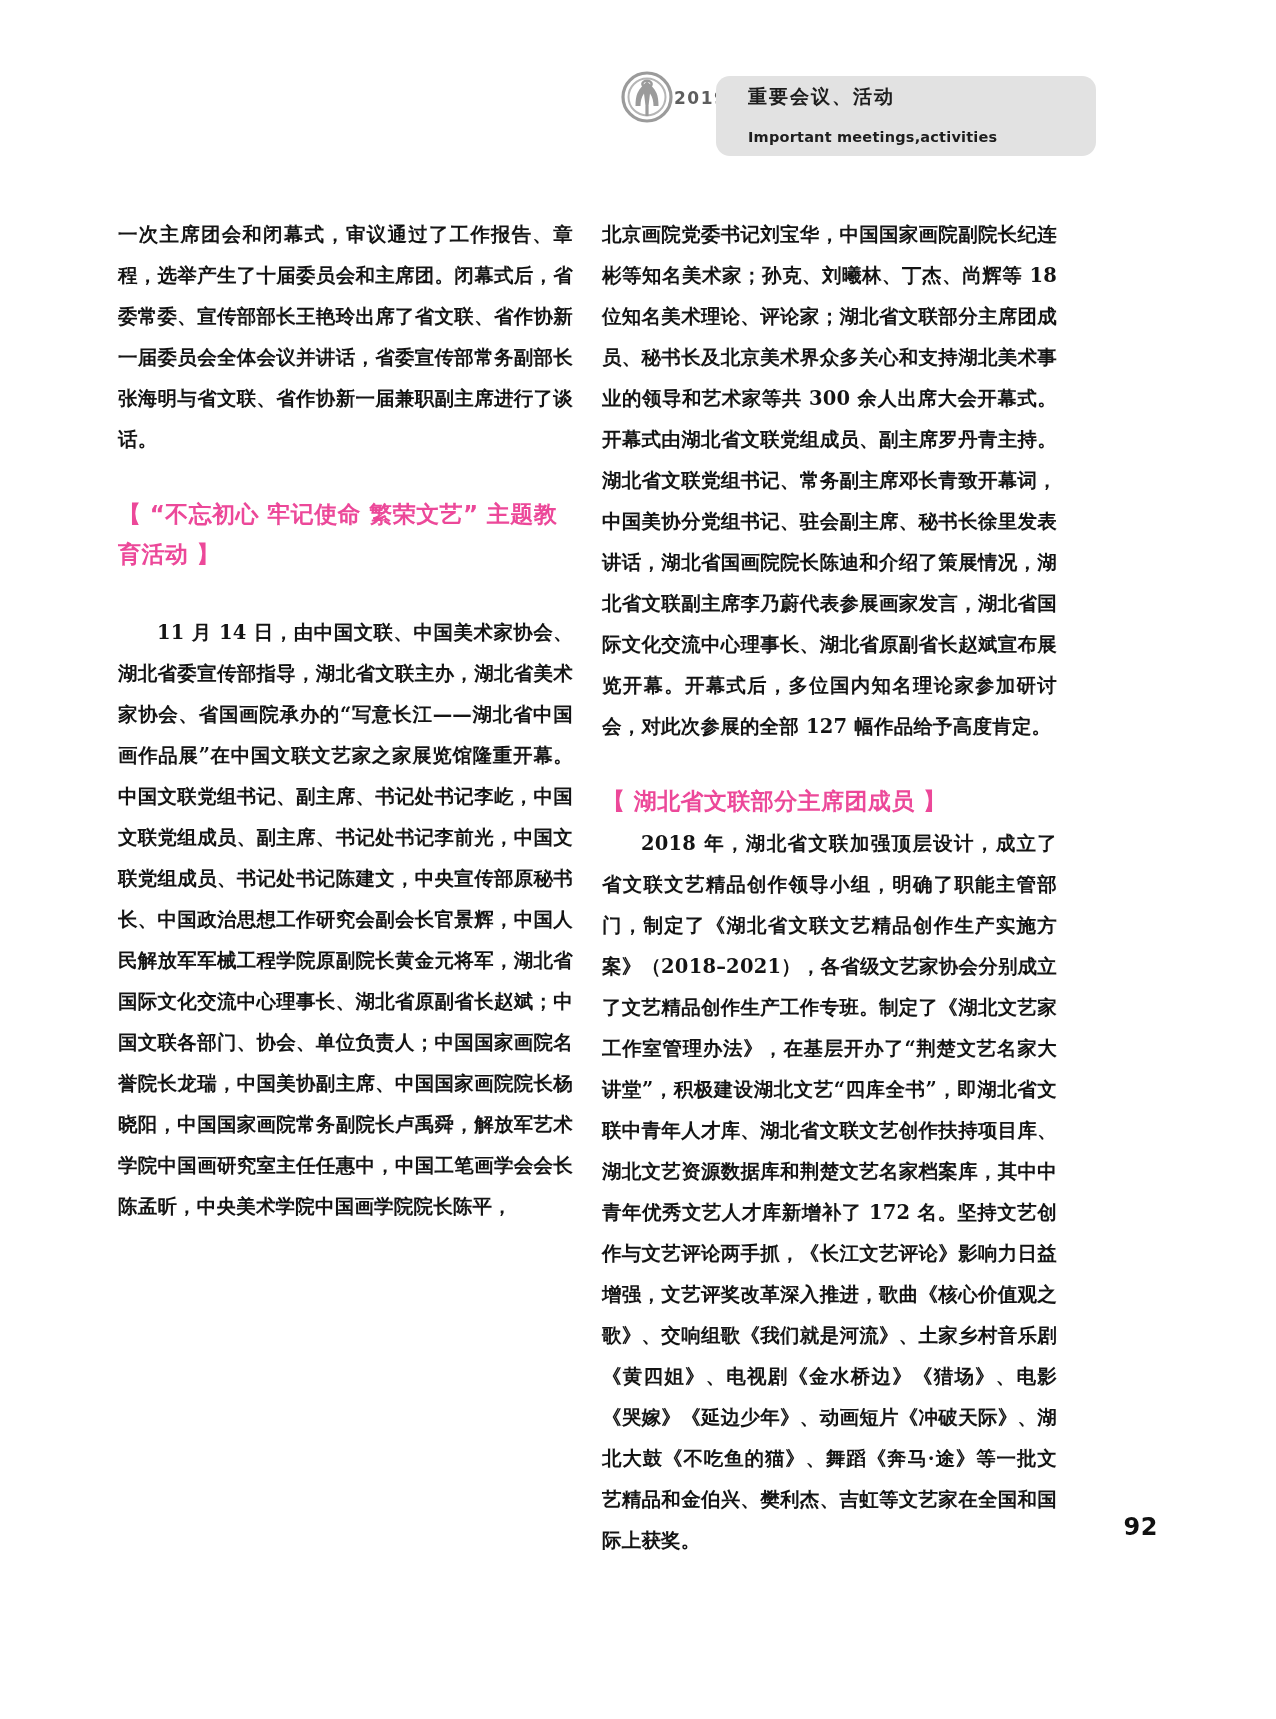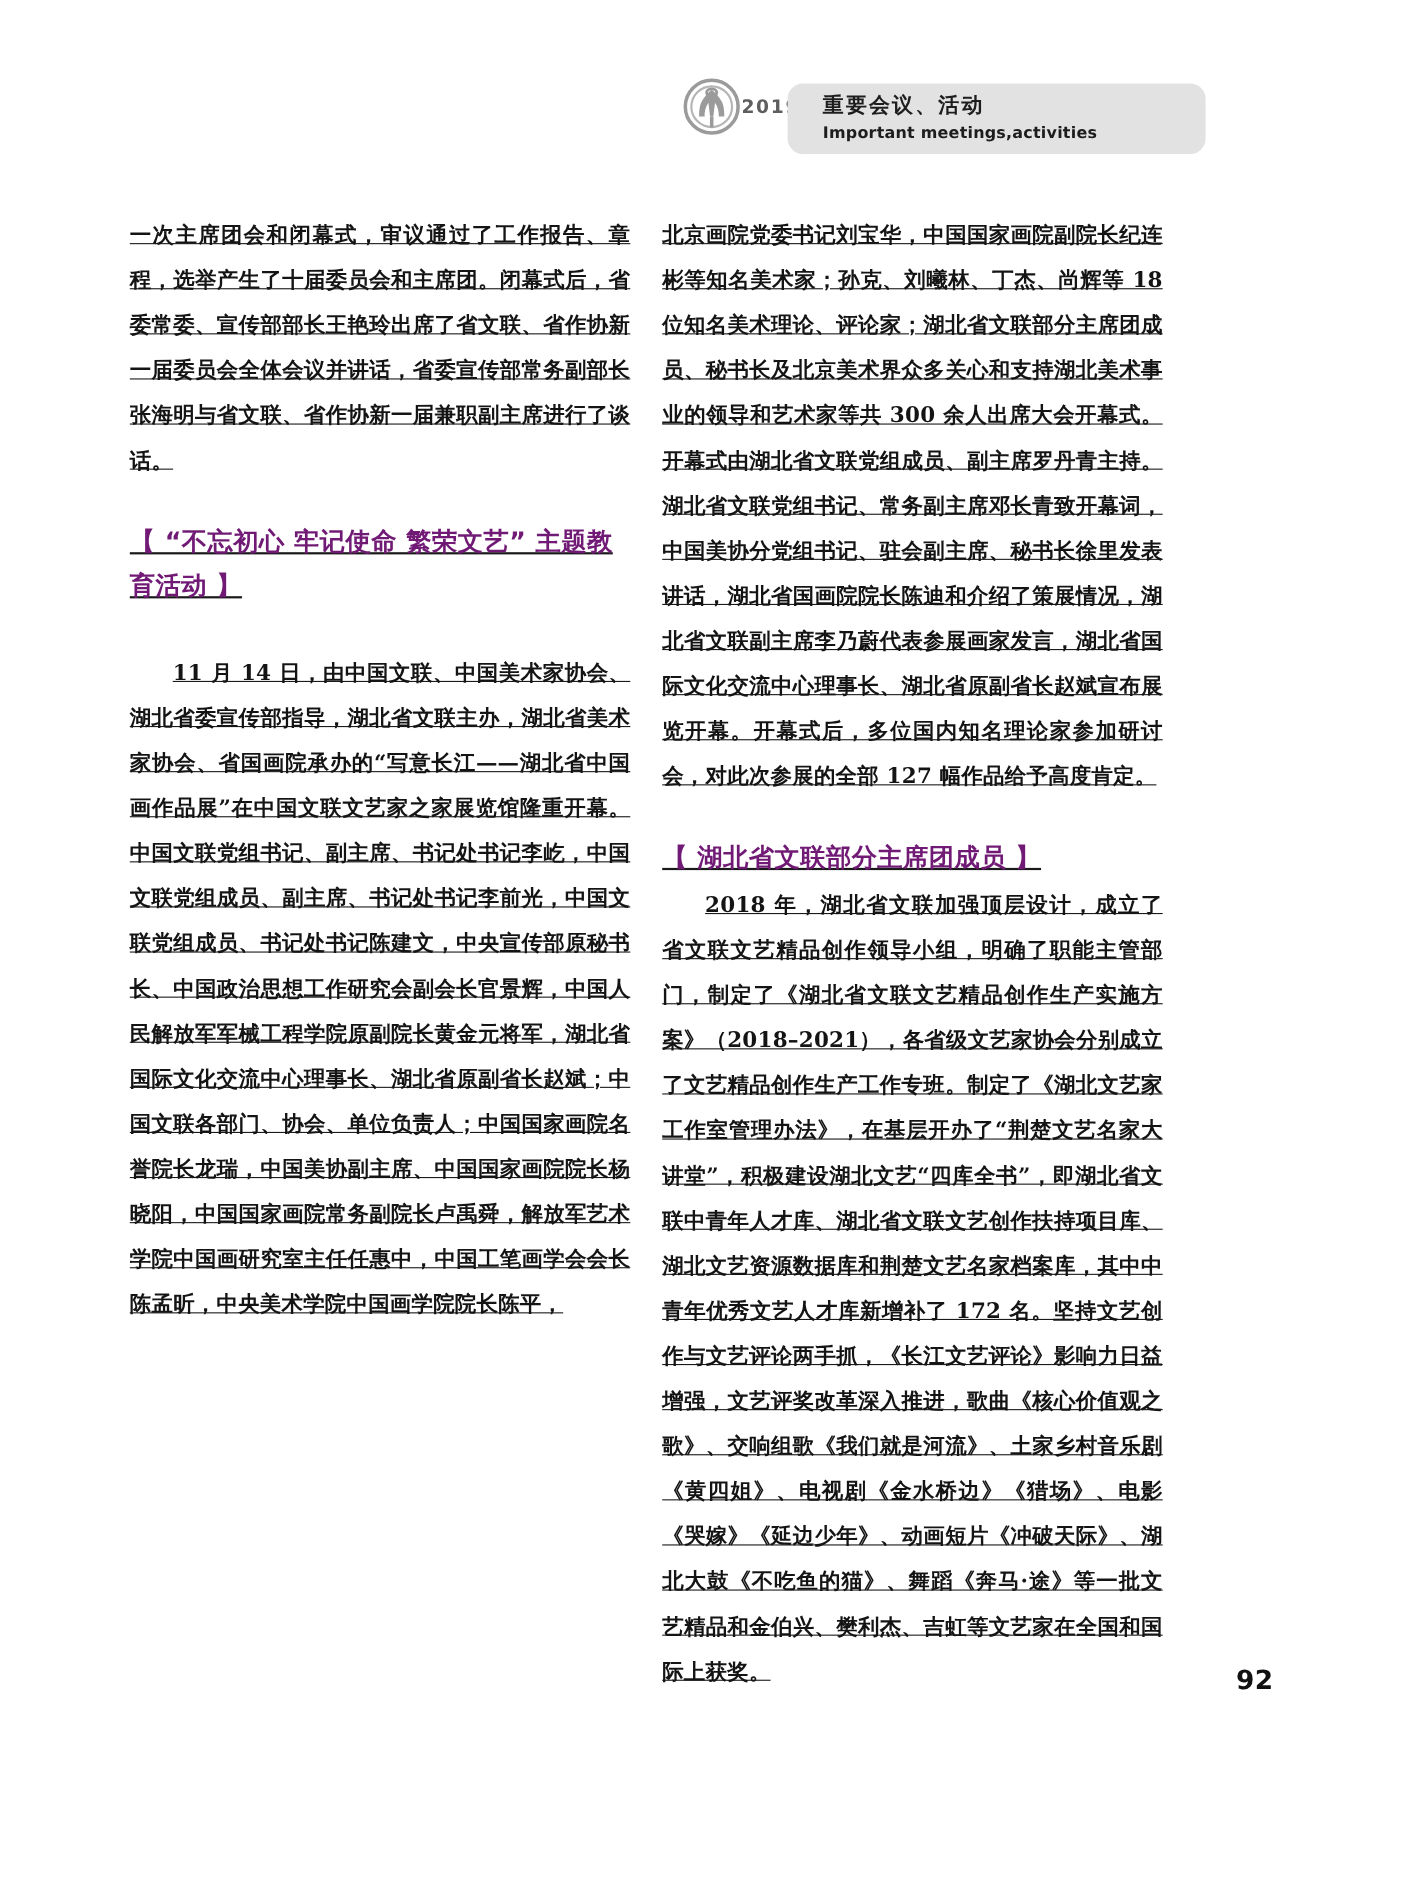--- a/index.html
+++ b/index.html
@@ -69,29 +69,28 @@
     color: #1d1d1d;
     line-height: 1.35;
   }
   .header-title-en {
     font-family: "DejaVu Sans", "Liberation Sans", sans-serif;
     font-weight: 700;
     font-size: 14.5px;
     letter-spacing: 0.2px;
     color: #1d1d1d;
     line-height: 1.35;
-    margin-top: 2px;
+    margin-top: 18px;
   }
 
   
   .col {
     position: absolute;
-    top: 193px;
+    top: 214px;
     width: 455px;
-    text-decoration: underline;
   }
   .col-left  { left: 118px; }
   .col-right { left: 602px; }
 
   
   .para {
     font-family: "DejaVu Serif", "Liberation Serif", serif;
     font-weight: 700;
     font-size: 19.5px;
     line-height: 41px;
@@ -102,21 +101,21 @@
     color: #141414;
   }
   .para.indent { text-indent: 2em; }
 
   .heading {
     font-family: "DejaVu Sans", "Liberation Sans", sans-serif;
     font-weight: 700;
     font-size: 23px;
     line-height: 40px;
     letter-spacing: 0.4px;
-    color: #701a75;
+    color: #ec4899;
     margin: 0;
   }
   .gap-before-heading { height: 34px; }
   .gap-after-heading  { height: 2px; }
 
   
   .page-number {
     position: absolute;
     right: 118px;
     bottom: 178px;

